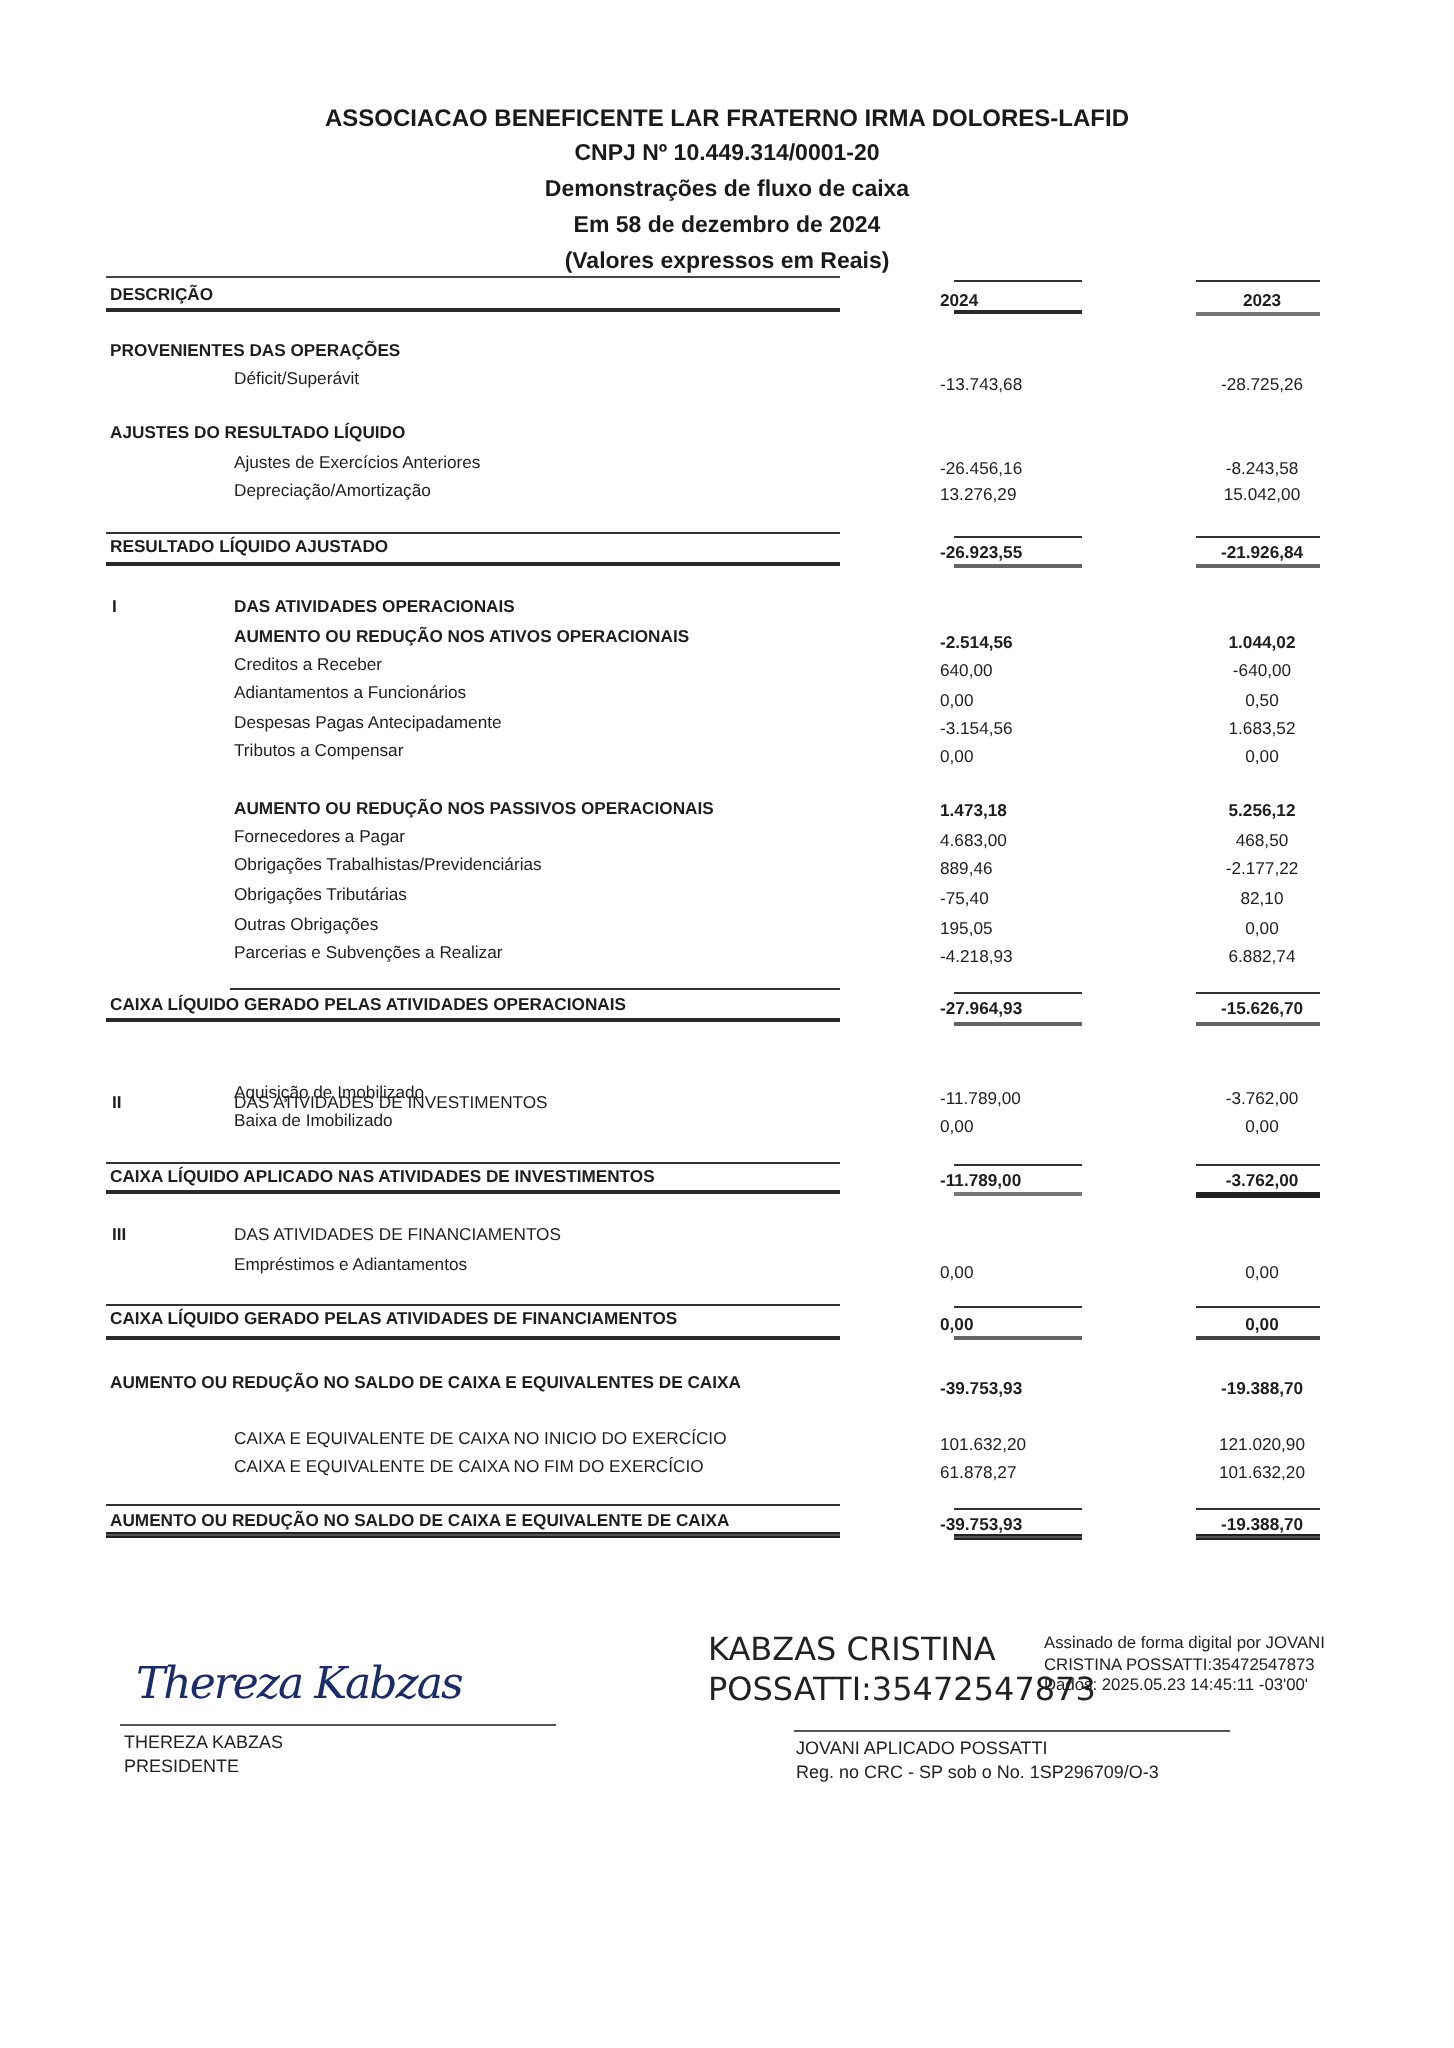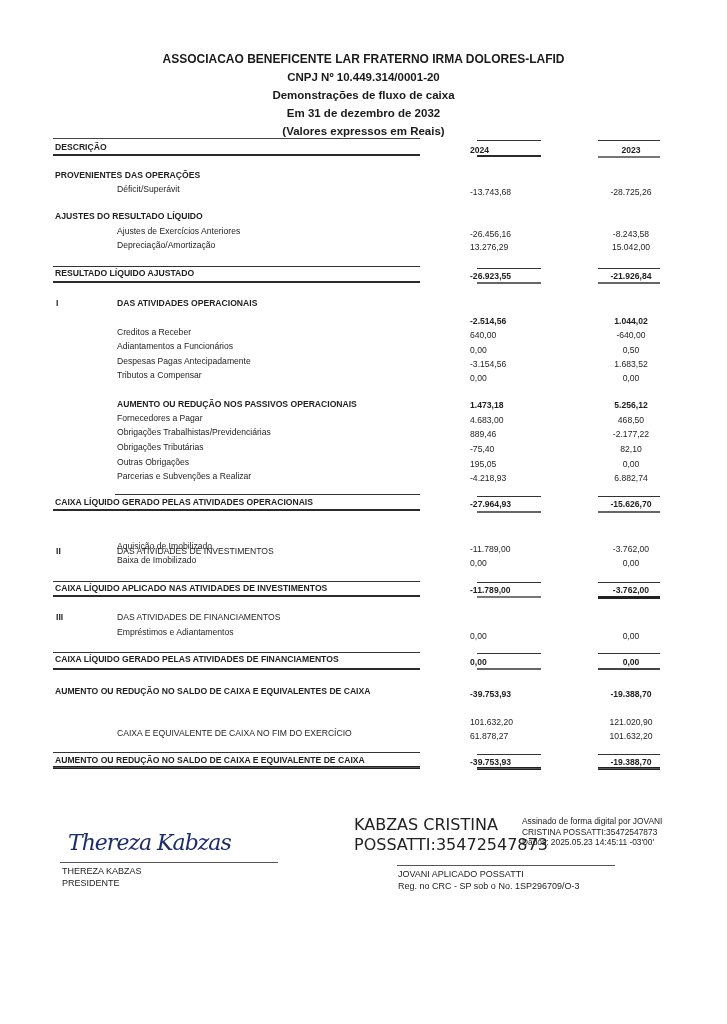--- a/index.html
+++ b/index.html
@@ -29,21 +29,21 @@
   .dsig-big { font-size: 16px; line-height: 20px; color: #222; font-family: "DejaVu Sans", sans-serif; }
   .dsig-small { font-size: 8.4px; line-height: 10.5px; color: #222; }
 </style>
 </head>
 <body>
 
 <div class="header">
   <div class="org">ASSOCIACAO BENEFICENTE LAR FRATERNO IRMA DOLORES-LAFID</div>
   <div>CNPJ Nº 10.449.314/0001-20</div>
   <div>Demonstrações de fluxo de caixa</div>
-  <div>Em 31 de dezembro de 2032</div>
+  <div>Em 58 de dezembro de 2024</div>
   <div>(Valores expressos em Reais)</div>
 </div>
 
 <div class="hline thin" style="left:53px;top:138px;width:367px;background:#444;"></div>
 <div class="hline thick" style="left:53px;top:154px;width:367px;"></div>
 <div class="hline thin" style="left:477px;top:140px;width:64px;"></div>
 <div class="hline thick" style="left:477px;top:155px;width:64px;"></div>
 <div class="hline thin" style="left:598px;top:140px;width:62px;"></div>
 <div class="hline thick" style="left:598px;top:156px;width:62px;background:#777;"></div>
 <div class="row b" style="top:140px;">
@@ -85,20 +85,21 @@
   <span class="lbl" style="left:55px;">RESULTADO LÍQUIDO AJUSTADO</span>
   <span class="v24" style="top:3px;">-26.923,55</span>
   <span class="v23" style="top:3px;">-21.926,84</span>
 </div>
 
 <div class="row b" style="top:296px;">
   <span class="marker">I</span>
   <span class="lbl" style="left:117px;">DAS ATIVIDADES OPERACIONAIS</span>
 </div>
 <div class="row b" style="top:311px;">
+  <span class="lbl" style="left:117px;">AUMENTO OU REDUÇÃO NOS ATIVOS OPERACIONAIS</span>
   <span class="v24" style="top:3px;">-2.514,56</span>
   <span class="v23" style="top:3px;">1.044,02</span>
 </div>
 <div class="row" style="top:325px;">
   <span class="lbl" style="left:117px;">Creditos a Receber</span>
   <span class="v24" style="top:3px;">640,00</span>
   <span class="v23" style="top:3px;">-640,00</span>
 </div>
 <div class="row" style="top:339px;">
   <span class="lbl" style="left:117px;">Adiantamentos a Funcionários</span>
@@ -208,20 +209,21 @@
   <span class="v23" style="top:3px;">0,00</span>
 </div>
 
 <div class="row b" style="top:684px;">
   <span class="lbl" style="left:55px;">AUMENTO OU REDUÇÃO NO SALDO DE CAIXA E EQUIVALENTES DE CAIXA</span>
   <span class="v24" style="top:3px;">-39.753,93</span>
   <span class="v23" style="top:3px;">-19.388,70</span>
 </div>
 
 <div class="row" style="top:712px;">
+  <span class="lbl" style="left:117px;">CAIXA E EQUIVALENTE DE CAIXA NO INICIO DO EXERCÍCIO</span>
   <span class="v24" style="top:3px;">101.632,20</span>
   <span class="v23" style="top:3px;">121.020,90</span>
 </div>
 <div class="row" style="top:726px;">
   <span class="lbl" style="left:117px;">CAIXA E EQUIVALENTE DE CAIXA NO FIM DO EXERCÍCIO</span>
   <span class="v24" style="top:3px;">61.878,27</span>
   <span class="v23" style="top:3px;">101.632,20</span>
 </div>
 
 <div class="hline thin" style="left:53px;top:752px;width:367px;"></div>

